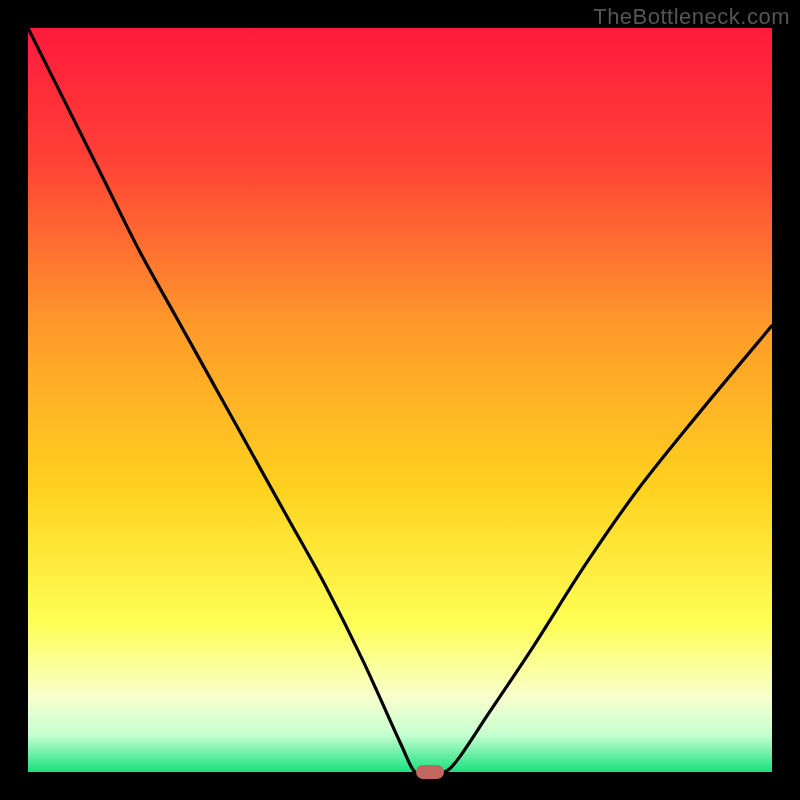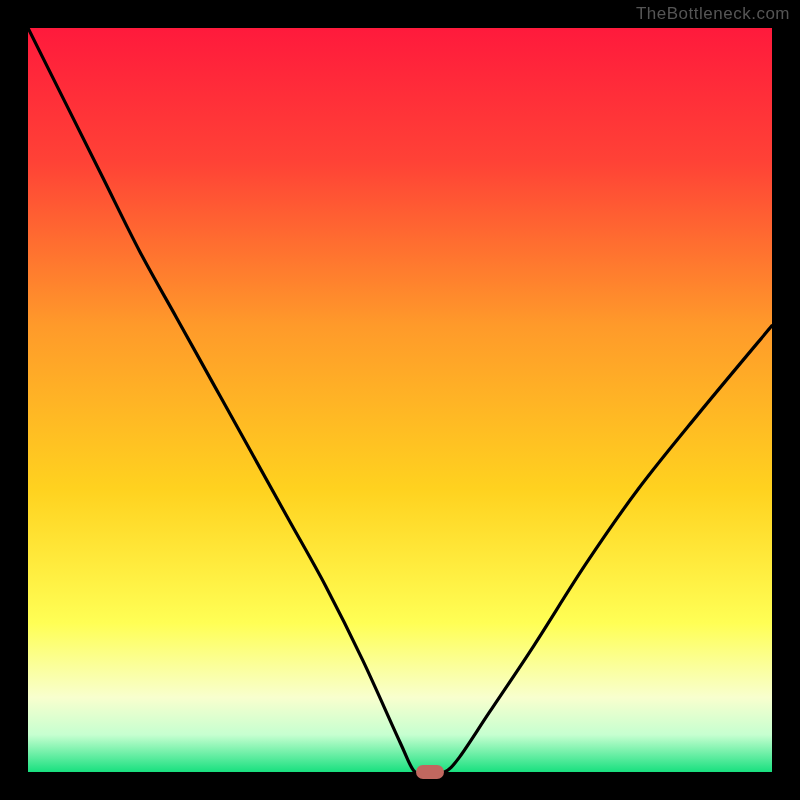--- a/index.html
+++ b/index.html
@@ -15,21 +15,21 @@
     position: relative;
     width: 800px;
     height: 800px;
     background: #000;
   }
   .watermark {
     position: absolute;
     top: 4px;
     right: 10px;
     color: #555;
-    font-size: 17px;
+    font-size: 22px;
     font-weight: 500;
     letter-spacing: 0.5px;
     z-index: 10;
   }
   .plot-area {
     position: absolute;
     left: 28px;
     top: 28px;
     width: 744px;
     height: 744px;

